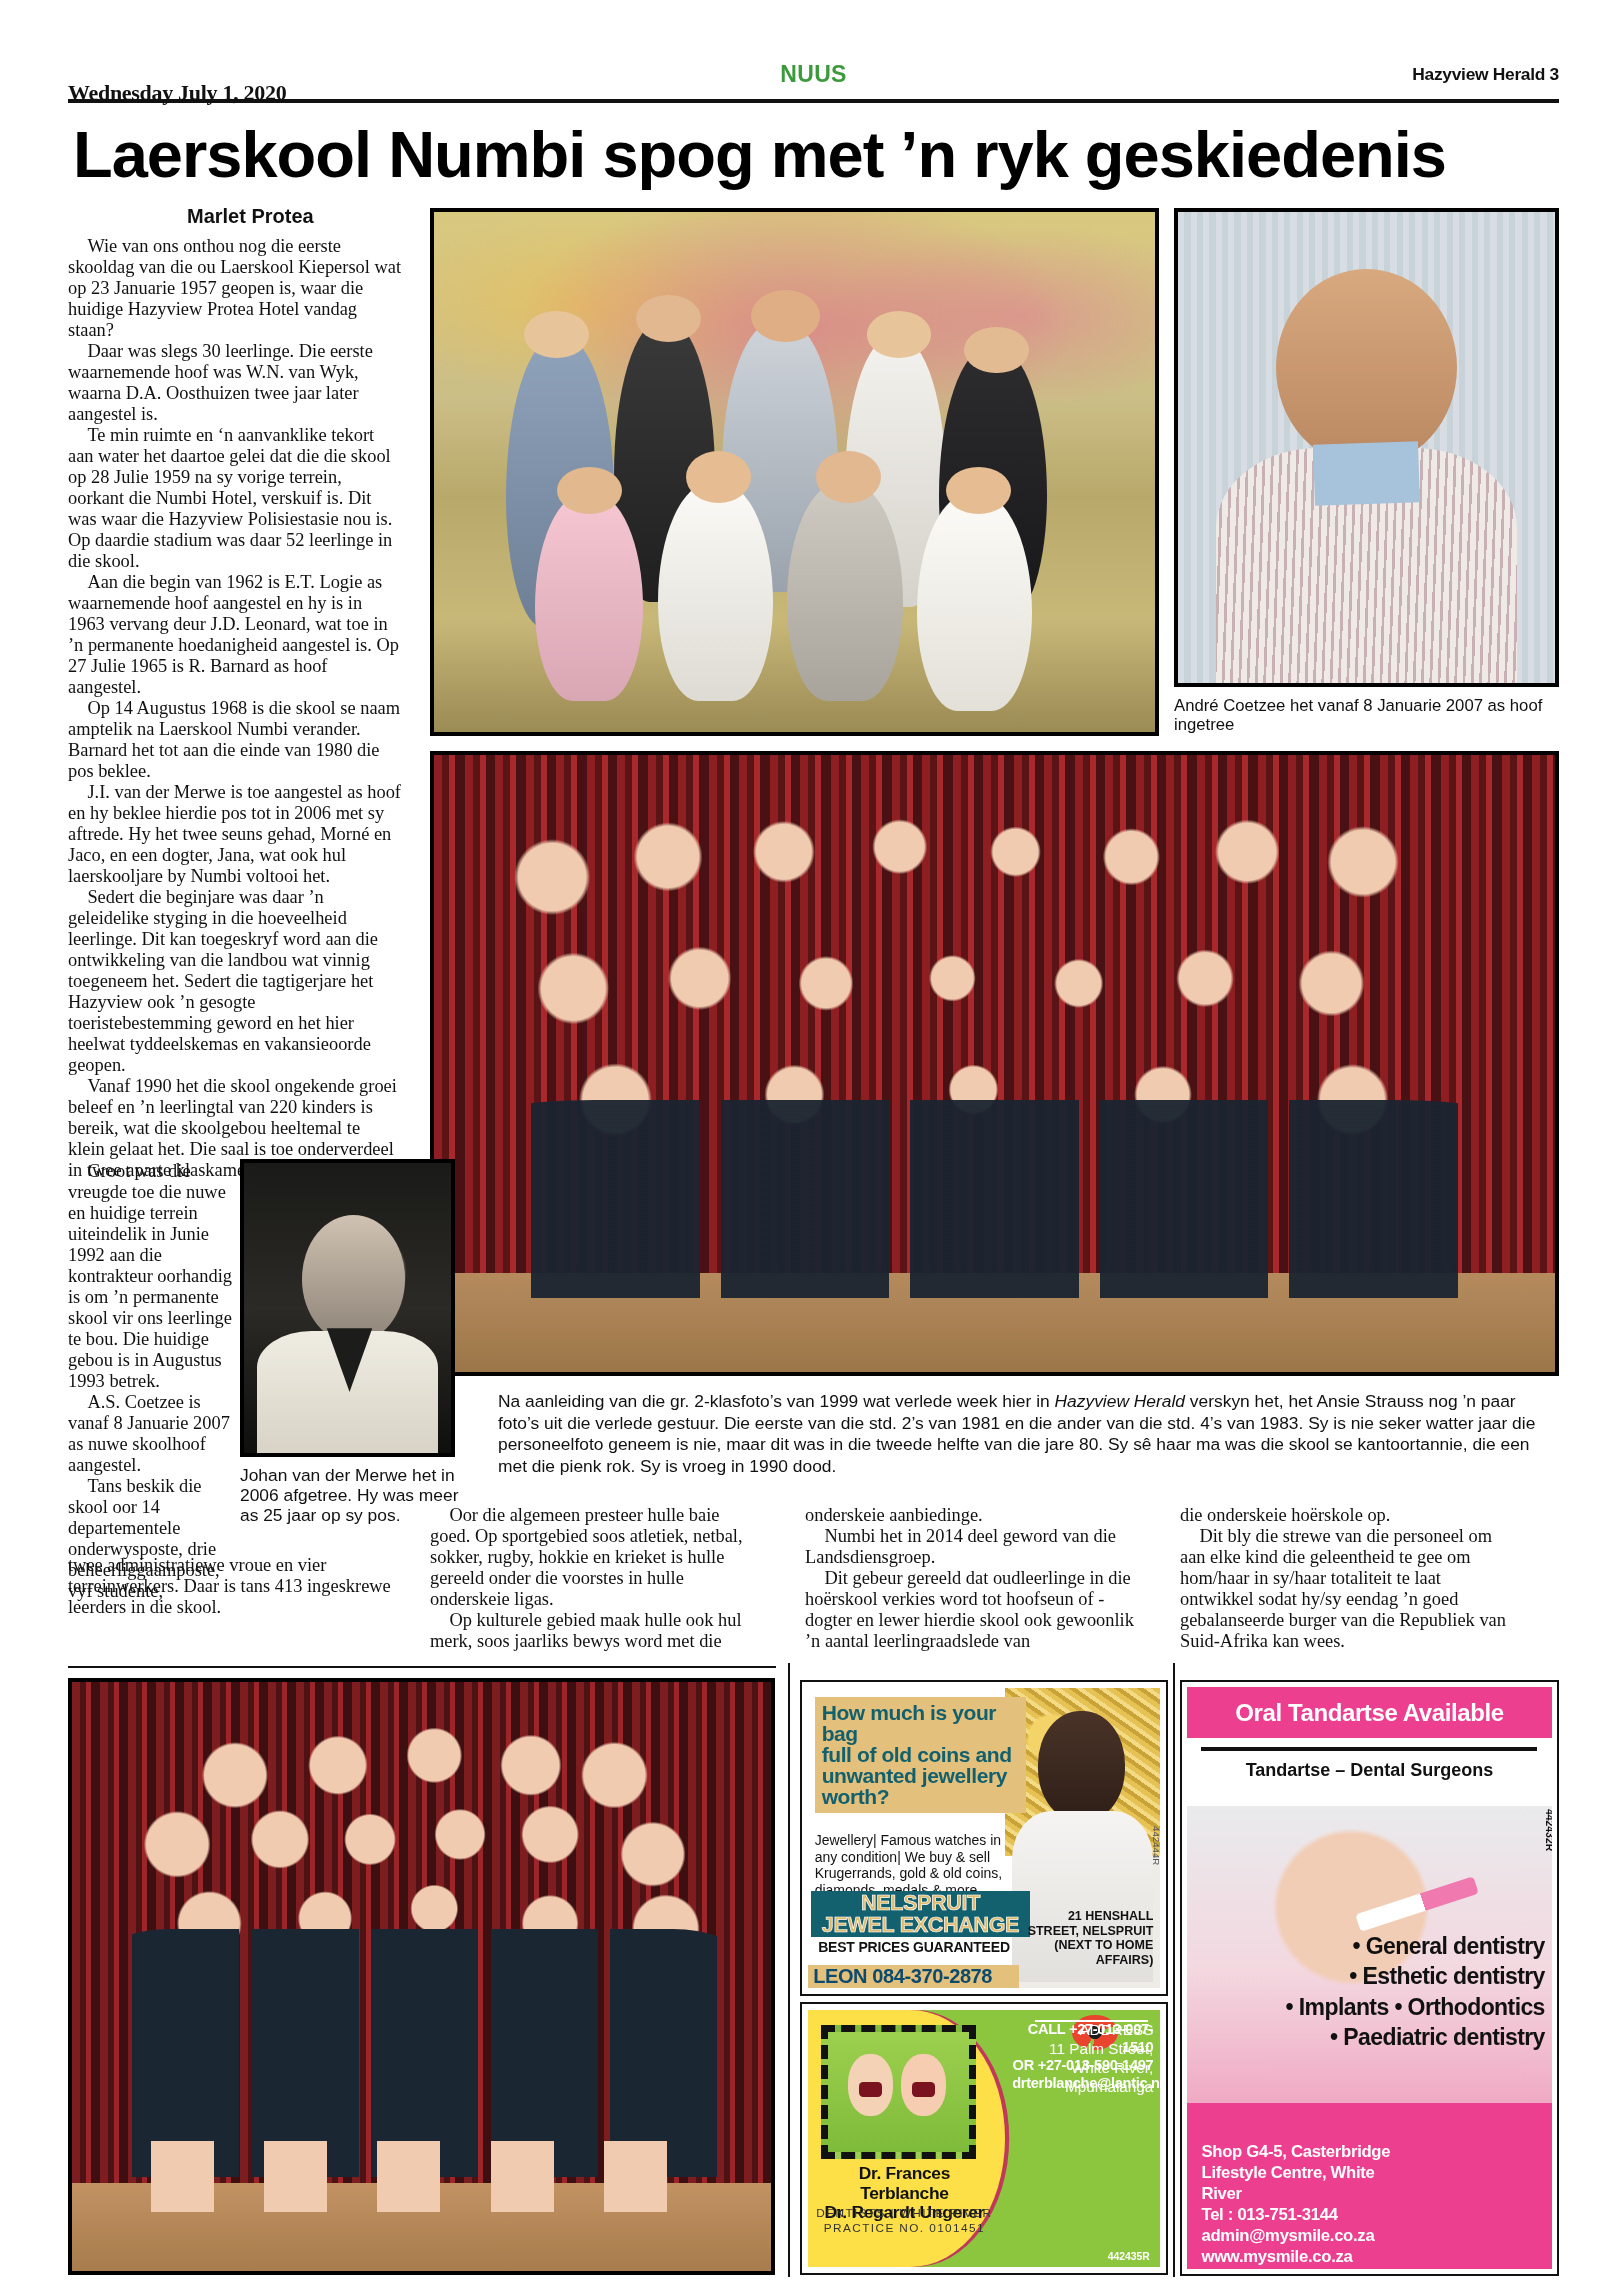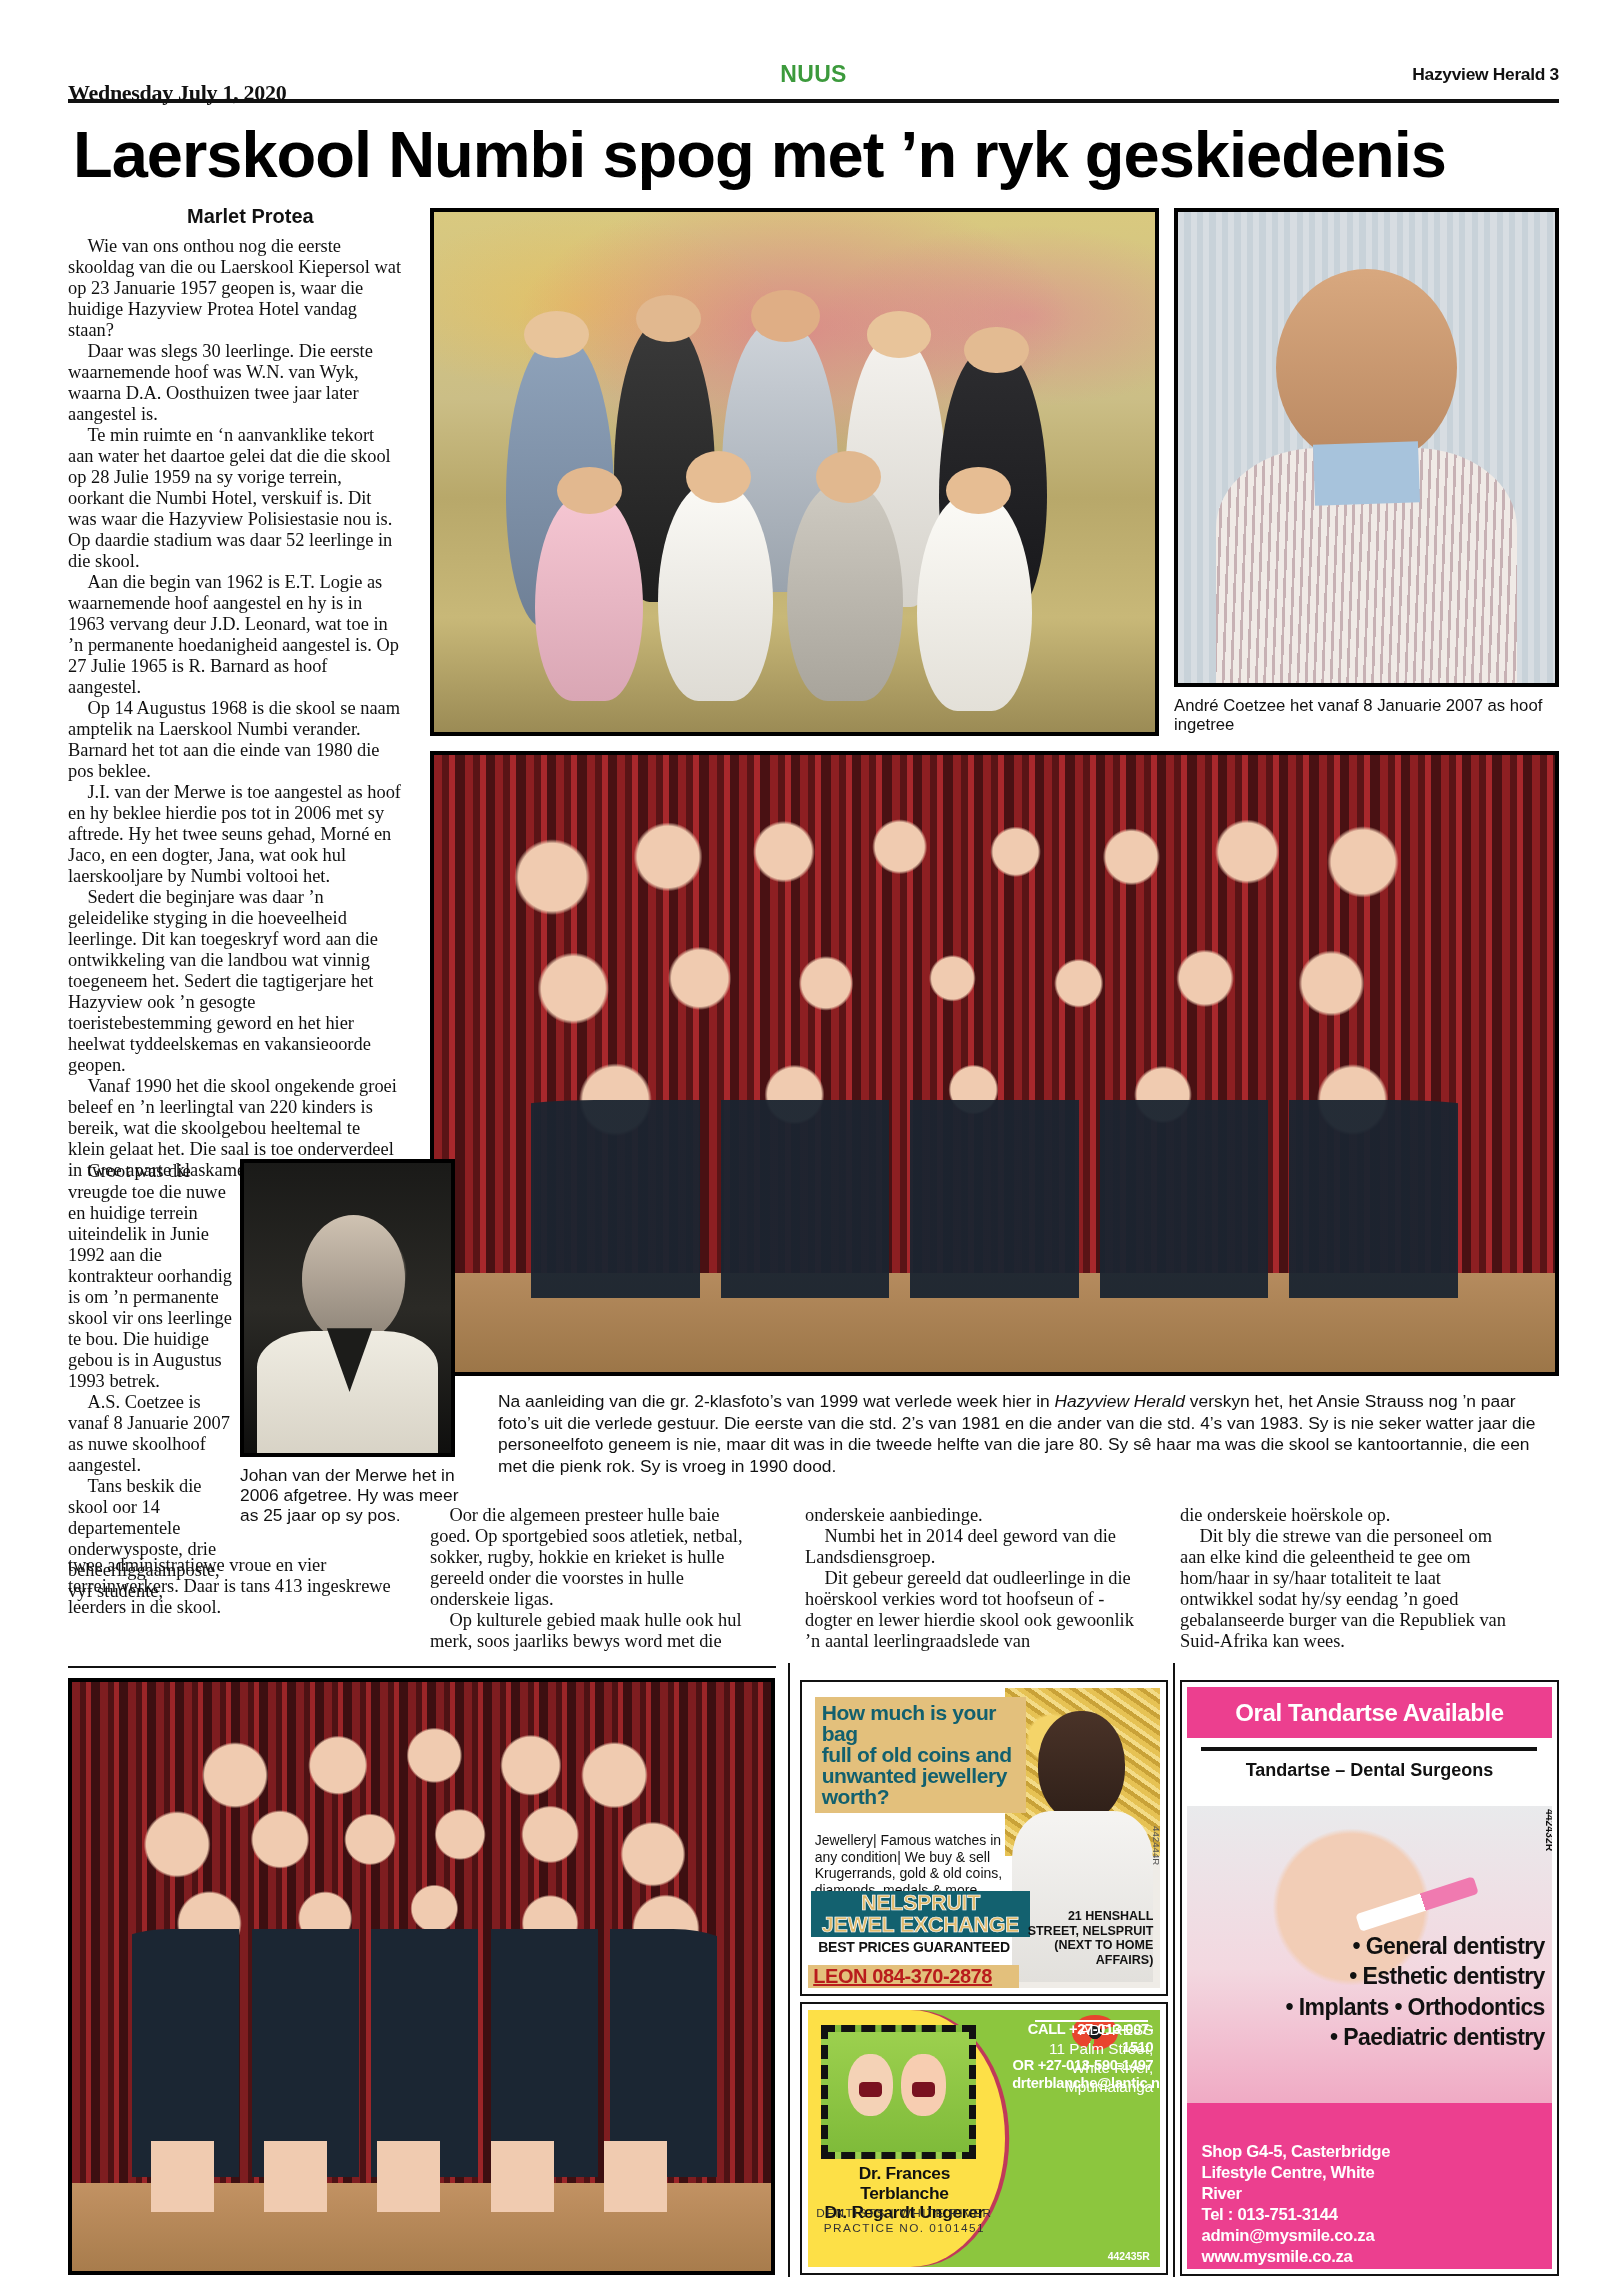--- a/index.html
+++ b/index.html
@@ -124,21 +124,21 @@
     font-family:"Liberation Sans",sans-serif;font-size:14px;line-height:16.7px;color:#111;}
   .jbanner{position:absolute;left:1%;bottom:17%;width:62%;text-align:center;
     background:#13616f;padding:1.4px 0;}
   .jbanner span{display:block;font-family:"Liberation Sans",sans-serif;font-weight:700;
     font-size:21.5px;line-height:22px;color:#e0bb6e;letter-spacing:-0.3px;
     -webkit-text-stroke:0.7px #fff;}
   .jbest{position:absolute;left:3%;bottom:11%;font-family:"Liberation Sans",sans-serif;
     font-weight:700;font-size:14px;color:#111;letter-spacing:-0.2px;}
   .jphone{position:absolute;left:0;bottom:0;width:60%;background:#e3c07c;
     font-family:"Liberation Sans",sans-serif;font-weight:700;font-size:20px;
-    line-height:23.6px;color:#b91c1c;padding-left:5.6px;box-sizing:border-box;letter-spacing:-0.4px;text-decoration:underline;}
+    line-height:23.6px;color:#0c4a6e;padding-left:5.6px;box-sizing:border-box;letter-spacing:-0.4px;}
   .jaddr{position:absolute;right:2%;bottom:7%;width:38%;text-align:right;
     font-family:"Liberation Sans",sans-serif;font-weight:700;font-size:12.5px;
     line-height:14.6px;color:#111;}
   .jcode{position:absolute;right:-1.4px;top:46%;font-family:"Liberation Sans",sans-serif;
     font-size:9.7px;color:#555;writing-mode:vertical-rl;}
 
   
   #ad-dentist{left:800px;top:2002px;width:368px;height:273px;border:2.1px solid #111;padding:5.6px;}
   #ad-dentist .dbody{position:relative;width:100%;height:100%;overflow:hidden;
     background:#8cc63e;}

